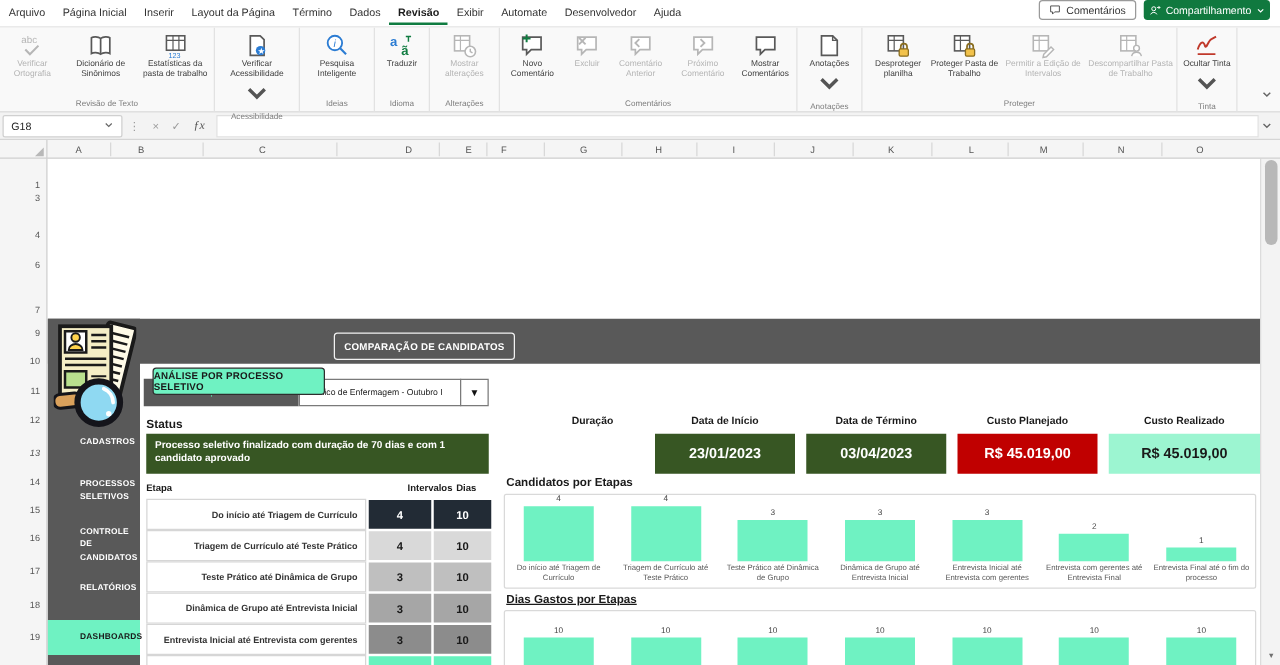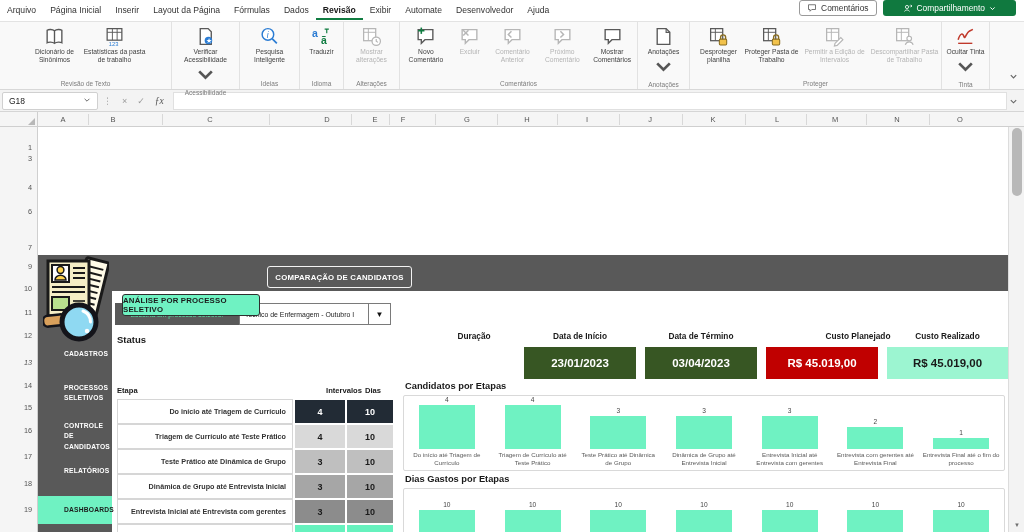--- a/index.html
+++ b/index.html
@@ -10,21 +10,21 @@
     -webkit-font-smoothing:antialiased;
   }
   
   #menubar { position:absolute; left:0; top:0; width:1024px; height:22px; background:#fff;
     display:flex; align-items:flex-start; border-bottom:1px solid #e3e3e3; z-index:5;}
   .menu-item { font-size:8.6px; color:#333; padding:0 7px; line-height:20px; cursor:pointer; white-space:nowrap;}
   .menu-item.active { color:#1a1a1a; font-weight:bold; box-shadow:inset 0 -2px 0 #107C41; }
   #menubar-right { margin-left:auto; display:flex; align-items:center; gap:6px; padding-right:8px;}
   #comments-btn { display:flex; align-items:center; gap:4px; border:1px solid #9a9a9a; border-radius:3px;
     background:#fff; height:16px; padding:0 7px; font-size:8.4px; color:#333; cursor:pointer;}
-  #share-btn { display:flex; align-items:center; gap:4px; border-radius:3px; height:16px; padding:0 20px;
+  #share-btn { display:flex; align-items:center; gap:4px; border-radius:3px; height:16px; padding:0 4px;
     font-size:8.4px; color:#fff; cursor:pointer; }
   
   #ribbon { position:absolute; left:0; top:22px; width:1024px; height:68px; background:#f9f9f9;
     border-bottom:1px solid #d8d8d8; display:flex; z-index:4;}
   .rgroup { position:relative; height:100%; border-right:1px solid #e2e2e2; display:flex; flex-direction:column; flex:0 0 auto;}
   .rbtns { display:flex; flex:1; justify-content:center; padding-top:3px; }
   .rbtn { display:flex; flex-direction:column; align-items:center; cursor:pointer; border-radius:2px; padding-top:1px;}
   .rbtn svg { width:21px; height:21px; flex:0 0 auto; }
   .rbtn .lbl { font-size:6.7px; line-height:1.2; text-align:center; margin-top:1px; color:#3f3f3f; }
   .rbtn.disabled { cursor:default; }
@@ -110,21 +110,21 @@
 <body>
 
 <div id="app">
 
   <div id="menubar">
     <div id="menu-items" style="display: flex;">
         <div class="menu-item">Arquivo</div>
         <div class="menu-item">Página Inicial</div>
         <div class="menu-item">Inserir</div>
         <div class="menu-item">Layout da Página</div>
-        <div class="menu-item">Fórmulas</div>
+        <div class="menu-item">Término</div>
         <div class="menu-item">Dados</div>
         <div class="menu-item active">Revisão</div>
         <div class="menu-item">Exibir</div>
         <div class="menu-item">Automate</div>
         <div class="menu-item">Desenvolvedor</div>
         <div class="menu-item">Ajuda</div>
       </div>
     <div id="menubar-right">
       <div id="comments-btn">
         <svg width="10" height="10" viewBox="0 0 20 20">
@@ -142,20 +142,27 @@
         <svg width="7" height="7" viewBox="0 0 10 10">
             <polyline points="2 3.5 5 6.5 8 3.5" fill="none" stroke="#fff" stroke-width="1.4"></polyline>
           </svg>
       </div>
     </div>
   </div>
 
   <div id="ribbon">
     <div class="rgroup" style="width: 172px;">
         <div class="rbtns">
+          <div class="rbtn disabled" style="width: 52px;">
+            <svg viewBox="0 0 20 20" font-family="Liberation Sans, sans-serif">
+              <text x="2" y="8" font-size="7.5" fill="#b6b6b6">abc</text>
+              <polyline points="5 13 8.5 16.5 15 10" fill="none" stroke="#b6b6b6" stroke-width="1.6"></polyline>
+            </svg>
+            <div class="lbl">Verificar Ortografia</div>
+          </div>
           <div class="rbtn" style="width: 58px;">
             <svg viewBox="0 0 20 20" font-family="Liberation Sans, sans-serif">
               <path d="M10 4.5 C8 3 4.5 3 3 4 V16 C4.5 15 8 15 10 16.5 C12 15 15.5 15 17 16 V4 C15.5 3 12 3 10 4.5 Z" fill="#fff" stroke="#595959" stroke-width="1.3"></path>
               <line x1="10" y1="4.5" x2="10" y2="16.5" stroke="#595959" stroke-width="1.3"></line>
             </svg>
             <div class="lbl">Dicionário de Sinônimos</div>
           </div>
           <div class="rbtn" style="width: 62px;">
             <svg viewBox="0 0 20 20" font-family="Liberation Sans, sans-serif">
               <rect x="3" y="2.5" width="14" height="11" fill="#fff" stroke="#595959" stroke-width="1.2"></rect>
@@ -459,20 +466,21 @@
       <circle cx="36" cy="66" r="17" fill="#8fd9f2" stroke="#14141a" stroke-width="5"></circle>
       <path d="M40 55 a12 12 0 0 1 7.5 11" fill="none" stroke="#fff" stroke-width="3" stroke-linecap="round"></path>
       <circle cx="44" cy="75" r="2.2" fill="#fff"></circle>
     </svg>
 
     <div id="dash">
       <div id="sel-label">Escolha um processo seletivo:</div>
       <div id="sel-value">Tecnico de Enfermagem - Outubro I</div>
       <div id="sel-arrow">▼</div>
       <div id="status-head">Status</div>
+      <div id="status-box">Processo seletivo finalizado com duração de 70 dias e com 1 candidato aprovado</div>
     <div class="dash-tab active" style="left: 10px; width: 138px; margin-top: 28px;">ANÁLISE POR PROCESSO SELETIVO</div>
         <div class="dash-tab inactive" style="left: 155px; width: 145px;">COMPARAÇÃO DE CANDIDATOS</div>
         <div class="tbl-head" style="left: 5px;">Etapa</div>
         <div class="tbl-head" style="left: 208px; width: 48px; text-align: center;">Intervalos</div>
         <div class="tbl-head" style="left: 237px; width: 48px; text-align: center;">Dias</div>
         <div class="stage-row" style="top: 144px;">
           <div class="stage-name">Do início até Triagem de Currículo</div>
           <div class="stage-val" style="left: 178px; width: 50px; background: rgb(34, 43, 53); color: rgb(255, 255, 255);">4</div>
           <div class="stage-val" style="left: 230px; width: 46px; background: rgb(34, 43, 53); color: rgb(255, 255, 255);">10</div>
         </div>
@@ -499,21 +507,21 @@
         <div class="stage-row" style="top: 269px;">
           <div class="stage-name">Entrevista com gerentes até Entrevista Final</div>
           <div class="stage-val" style="left: 178px; width: 50px; background: rgb(102, 242, 190); color: rgb(26, 26, 26);">2</div>
           <div class="stage-val" style="left: 230px; width: 46px; background: rgb(102, 242, 190); color: rgb(26, 26, 26);">10</div>
         </div>
         <div class="card-title" style="left: 306px; width: 112px;">Duração</div>
         <div class="card-title" style="left: 412px; width: 112px;">Data de Início</div>
         <div class="card-box" style="left: 412px; width: 112px; background: rgb(55, 86, 35); color: rgb(255, 255, 255);">23/01/2023</div>
         <div class="card-title" style="left: 533px; width: 112px;">Data de Término</div>
         <div class="card-box" style="left: 533px; width: 112px; background: rgb(55, 86, 35); color: rgb(255, 255, 255);">03/04/2023</div>
-        <div class="card-title" style="left: 690px; width: 112px;">Custo Planejado</div>
+        <div class="card-title" style="left: 654px; width: 112px;">Custo Planejado</div>
         <div class="card-box" style="left: 654px; width: 112px; background: rgb(192, 0, 0); color: rgb(255, 255, 255);">R$ 45.019,00</div>
         <div class="card-title" style="left: 775px; width: 121px;">Custo Realizado</div>
         <div class="card-box" style="left: 775px; width: 121px; background: rgb(156, 245, 209); color: rgb(26, 26, 26);">R$ 45.019,00</div>
         <div class="chart-title" style="top: 126px;">Candidatos por Etapas</div>
         <div class="chart-panel" style="top: 140px; height: 76px;">
           <div class="slot" style="left: 0px; width: 85.7143px;">
             <div class="bar" style="bottom: 21px; height: 44px; background: rgb(111, 242, 194);"></div>
             <div class="bar-val" style="bottom: 67px;">4</div>
             <div class="bar-cat">Do início até Triagem de Currículo</div>
           </div>
@@ -541,21 +549,21 @@
             <div class="bar" style="bottom: 21px; height: 22px; background: rgb(111, 242, 194);"></div>
             <div class="bar-val" style="bottom: 45px;">2</div>
             <div class="bar-cat">Entrevista com gerentes até Entrevista Final</div>
           </div>
           <div class="slot" style="left: 514.286px; width: 85.7143px;">
             <div class="bar" style="bottom: 21px; height: 11px; background: rgb(111, 242, 194);"></div>
             <div class="bar-val" style="bottom: 34px;">1</div>
             <div class="bar-cat">Entrevista Final até o fim do processo</div>
           </div>
         </div>
-        <div class="chart-title" style="top: 219px;">Dias Gastos por Etapas</div>
+        <div class="chart-title" style="top: 219px; text-decoration: underline;">Dias Gastos por Etapas</div>
         <div class="chart-panel" style="top: 233px; height: 84px;">
           <div class="slot" style="left: 0px; width: 85.7143px;">
             <div class="bar" style="bottom: 21px; height: 40px; background: rgb(111, 242, 194);"></div>
             <div class="bar-val" style="bottom: 63px;">10</div>
           </div>
           <div class="slot" style="left: 85.7143px; width: 85.7143px;">
             <div class="bar" style="bottom: 21px; height: 40px; background: rgb(111, 242, 194);"></div>
             <div class="bar-val" style="bottom: 63px;">10</div>
           </div>
           <div class="slot" style="left: 171.429px; width: 85.7143px;">

